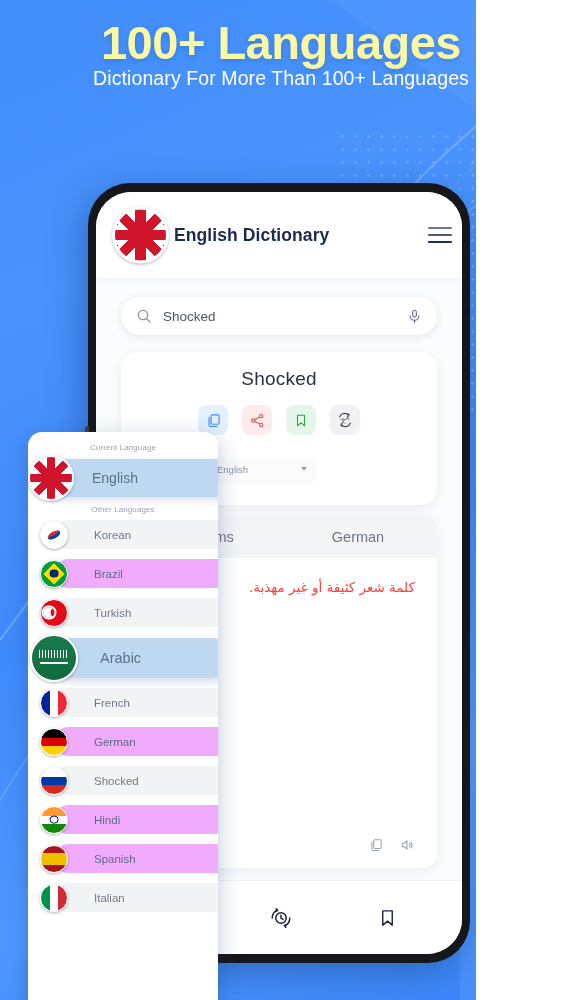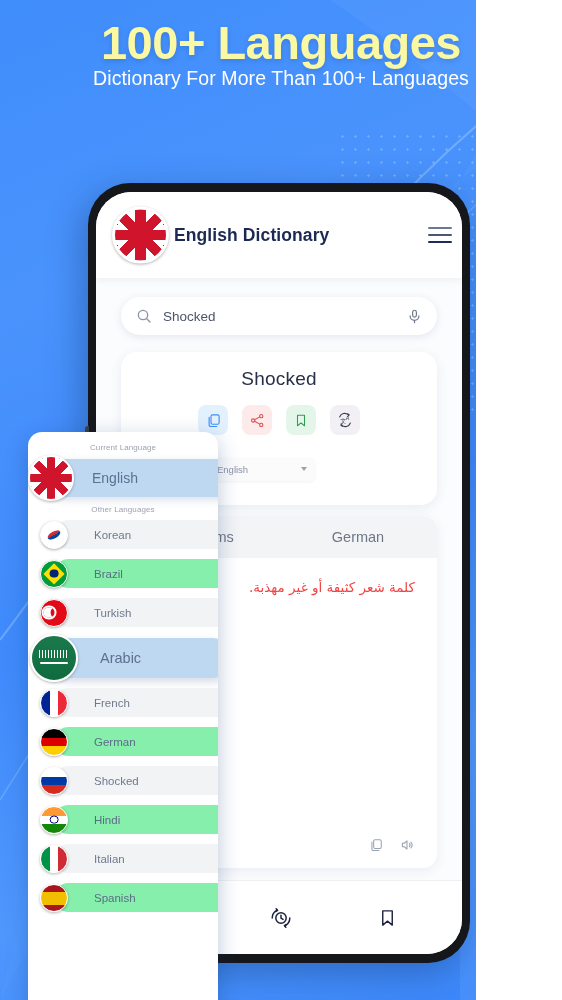--- a/index.html
+++ b/index.html
@@ -242,21 +242,21 @@
     position: absolute;
     left: 26px; right: 0;
     height: 29px;
     border-radius: 15px;
     display: flex; align-items: center;
     padding-left: 40px;
     font-size: 11.5px;
     color: #707a8c;
   }
   .lang-pill.alt   { background: #f1f3f5; }
-  .lang-pill.blue  { background: #86efac; color:#5b6c86; }
+  .lang-pill.blue  { background: #f0abfc; color:#5b6c86; }
   .lang-row .flag {
     position: absolute; left: 12px;
     width: 28px; height: 28px;
     z-index: 3;
     border: 1.5px solid #fff;
   }
 
   
   .lang-row.current { height: 44px; margin-bottom: 2px;}
   .lang-row.current .lang-pill {
@@ -491,23 +491,23 @@
         </div>
         <div class="lang-row">
           <div class="flag f-ru"></div>
           <div class="lang-pill alt">Shocked</div>
         </div>
         <div class="lang-row">
           <div class="flag f-in"></div>
           <div class="lang-pill blue">Hindi</div>
         </div>
         <div class="lang-row">
+          <div class="flag f-es"></div>
+          <div class="lang-pill blue">Spanish</div>
+        </div>
+        <div class="lang-row">
           <div class="flag f-it"></div>
           <div class="lang-pill alt">Italian</div>
         </div>
-        <div class="lang-row">
-          <div class="flag f-es"></div>
-          <div class="lang-pill blue">Spanish</div>
-        </div>
       </div>
   </div>
 
 </div>
 
 </body></html>

